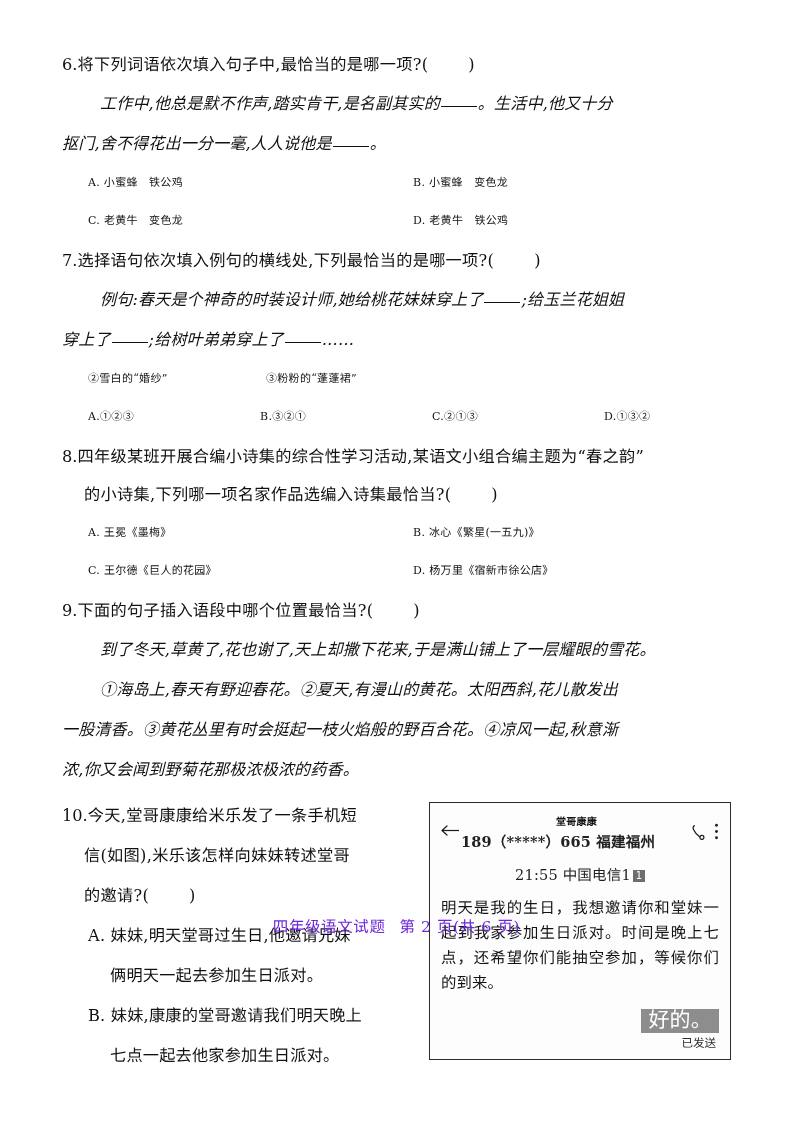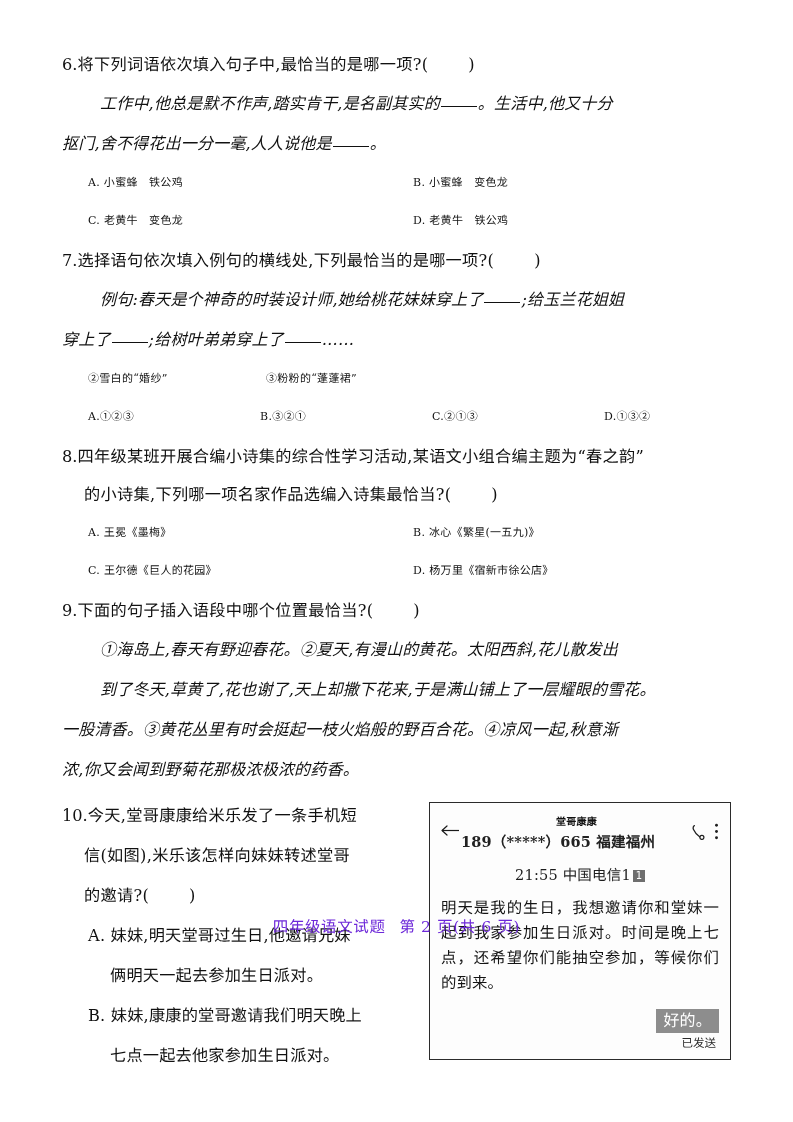--- a/index.html
+++ b/index.html
@@ -205,21 +205,21 @@
   }
 
   .sms-reply-wrap {
     margin-top: 13px;
     text-align: right;
   }
   .reply-bubble {
     display: inline-block;
     background: #8d8d8d;
     color: #ffffff;
-    font-size: 16px;
+    font-size: 21px;
     line-height: 21px;
     padding: 1px 7px 2px 7px;
     letter-spacing: 0.2px;
     font-family: "DejaVu Sans", "Liberation Sans", sans-serif;
   }
   .reply-status {
     font-size: 11.5px;
     line-height: 16px;
     color: #2a2a2a;
     margin-top: 2px;
@@ -293,23 +293,23 @@
     </div>
     <div class="opt-row opt-2col">
       <span class="opt">C. 王尔德《巨人的花园》</span>
       <span class="opt">D. 杨万里《宿新市徐公店》</span>
     </div>
   </div>
 
   <div class="q-block">
     <div class="q-stem"><span class="num">9.</span><span>下面的句子插入语段中哪个位置最恰当?(</span><span class="paren-blank"></span><span>)</span></div>
 
+    <div class="passage"><span class="indent"></span><span>到了冬天,草黄了,花也谢了,天上却撒下花来,于是满山铺上了一层耀眼的雪花。</span></div>
+
     <div class="passage"><span class="indent"></span><span>①海岛上,春天有野迎春花。②夏天,有漫山的黄花。太阳西斜,花儿散发出</span></div>
-
-    <div class="passage"><span class="indent"></span><span>到了冬天,草黄了,花也谢了,天上却撒下花来,于是满山铺上了一层耀眼的雪花。</span></div>
     <div class="passage"><span>一股清香。③黄花丛里有时会挺起一枝火焰般的野百合花。④凉风一起,秋意渐</span></div>
     <div class="passage"><span>浓,你又会闻到野菊花那极浓极浓的药香。</span></div>
 
   </div>
 
   <div class="q10-wrap">
 
     <div class="q10-left">
       <div class="q-stem"><span class="num">10.</span><span>今天,堂哥康康给米乐发了一条手机短</span></div>
       <div class="q-stem-cont"><span>信(如图),米乐该怎样向妹妹转述堂哥</span></div>

